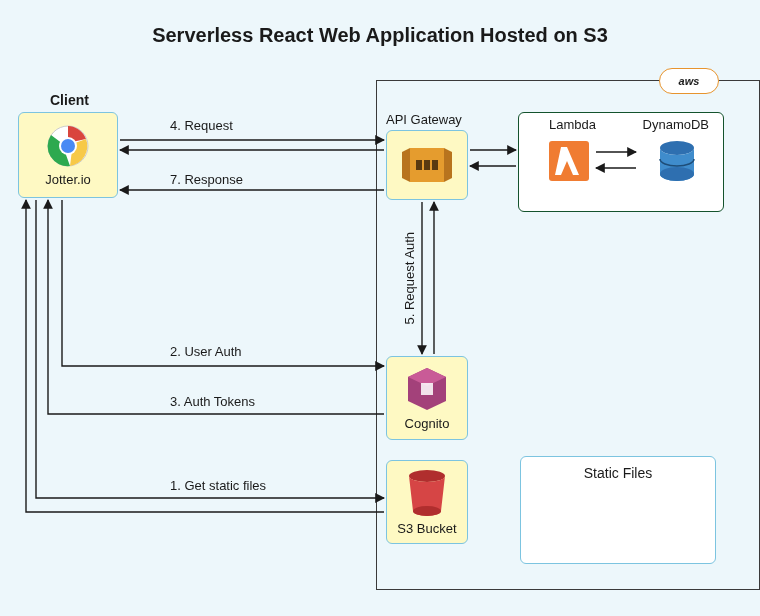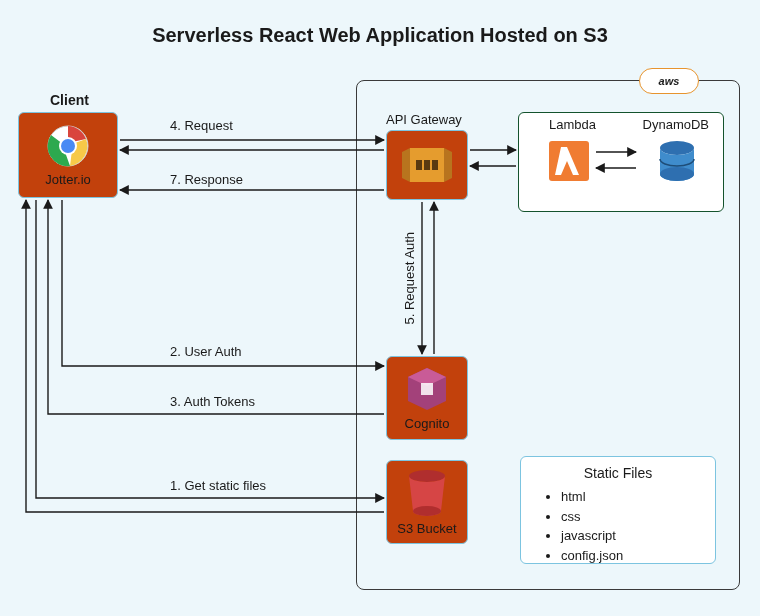--- a/index.html
+++ b/index.html
@@ -23,45 +23,45 @@
   .subhead {
     position: absolute;
     font-size: 14px;
     font-weight: 600;
   }
   .client-label { top: 92px; left: 50px; }
   .node {
     position: absolute;
     border: 1px solid #7cc4e0;
     border-radius: 6px;
-    background: #c2410c;
+    background: #fef9c3;
     display: flex;
     flex-direction: column;
     align-items: center;
     justify-content: center;
     padding: 4px;
   }
   .node-title {
     position: absolute;
     font-size: 13px;
     font-weight: 500;
   }
   .node-caption {
     font-size: 13px;
     margin-top: 4px;
   }
   
   .client-box { top: 112px; left: 18px; width: 100px; height: 86px; }
   
   .aws-cloud {
     position: absolute;
-    top: 80px; left: 356px;
+    top: 80px; left: 376px;
     width: 384px; height: 510px;
     border: 1.5px solid #3a3a3a;
-    border-radius: 8px;
+    border-radius: 0;
   }
   .aws-badge {
     position: absolute;
     top: -13px; right: 40px;
     width: 60px; height: 26px;
     background: #fff;
     border: 1.5px solid #e7942e;
     border-radius: 13px;
     display: flex; align-items: center; justify-content: center;
     font-size: 11px; font-style: italic; font-weight: 700;
@@ -175,26 +175,20 @@
   <svg class="ic" width="42" height="48" viewBox="0 0 42 48">
     <ellipse cx="21" cy="7" rx="18" ry="6" fill="#b02e2e"></ellipse>
     <path d="M3 7 L7 42 A14 5 0 0 0 35 42 L39 7 A18 6 0 0 1 3 7 Z" fill="#d64545"></path>
     <ellipse cx="21" cy="42" rx="14" ry="5" fill="#b02e2e"></ellipse>
   </svg>
   <div class="node-caption">S3 Bucket</div>
 </div>
 
 <div class="static-box">
   <div class="sf-title">Static Files</div>
-  <ul>
-    <li>html</li>
-    <li>css</li>
-    <li>javascript</li>
-    <li>config.json</li>
-  </ul>
 </div>
 
 <div class="flow" style="top:118px;left:170px">4. Request</div>
 <div class="flow" style="top:172px;left:170px">7. Response</div>
 <div class="flow" style="top:344px;left:170px">2. User Auth</div>
 <div class="flow" style="top:394px;left:170px">3. Auth Tokens</div>
 <div class="flow" style="top:478px;left:170px">1. Get static files</div>
 <div class="flow vert" style="top:232px;left:402px">5. Request Auth</div>
 
 <svg class="wires">

